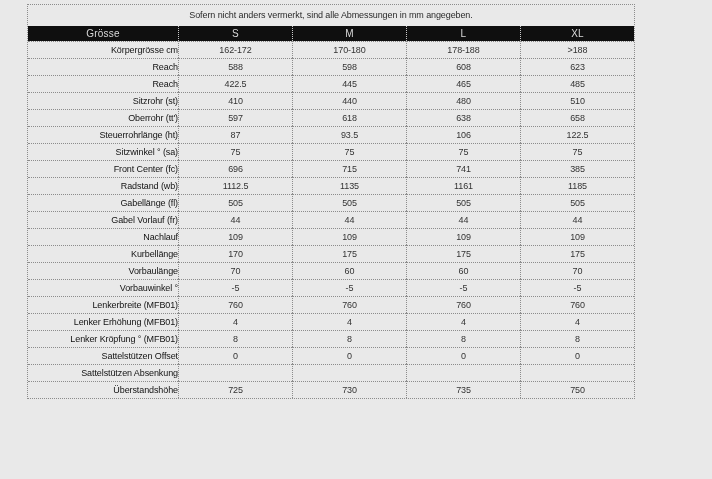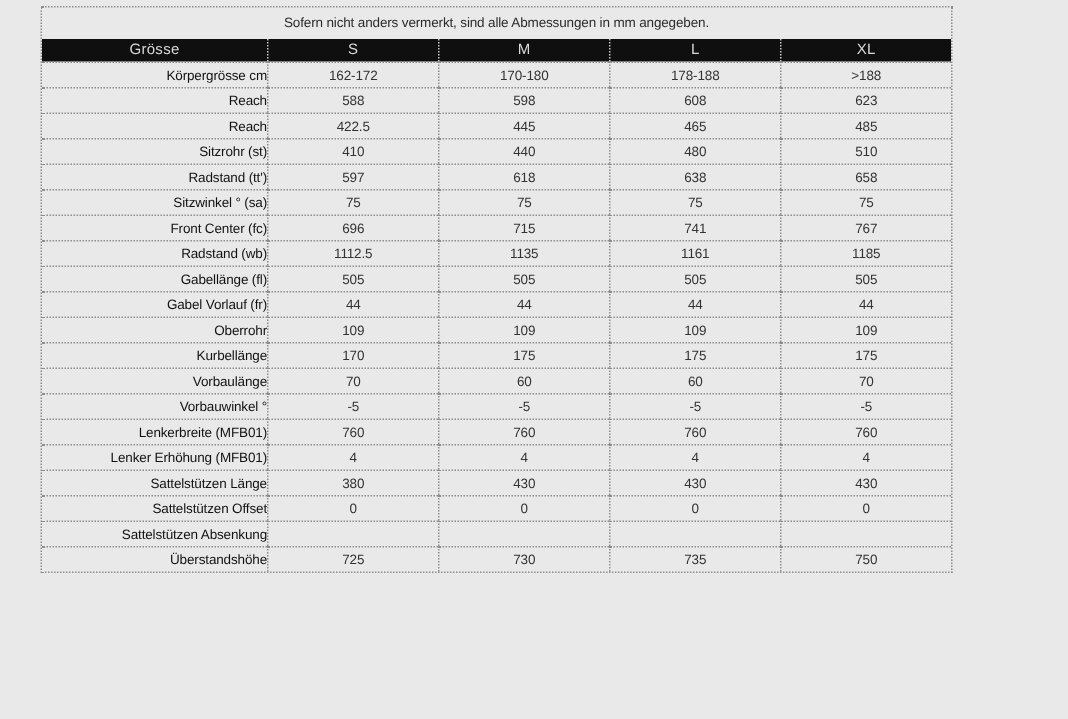--- a/index.html
+++ b/index.html
@@ -120,39 +120,46 @@
             <td>485</td>
           </tr>
           <tr>
             <th class="rowlabel">Sitzrohr (st)</th>
             <td>410</td>
             <td>440</td>
             <td>480</td>
             <td>510</td>
           </tr>
           <tr>
-            <th class="rowlabel">Radstand (tt')</th>
+            <th class="rowlabel">Oberrohr (tt')</th>
             <td>597</td>
             <td>618</td>
             <td>638</td>
             <td>658</td>
           </tr>
           <tr>
+            <th class="rowlabel">Steuerrohrlänge (ht)</th>
+            <td>87</td>
+            <td>93.5</td>
+            <td>106</td>
+            <td>122.5</td>
+          </tr>
+          <tr>
             <th class="rowlabel">Sitzwinkel ° (sa)</th>
             <td>75</td>
             <td>75</td>
             <td>75</td>
             <td>75</td>
           </tr>
           <tr>
             <th class="rowlabel">Front Center (fc)</th>
             <td>696</td>
             <td>715</td>
             <td>741</td>
-            <td>767</td>
+            <td>385</td>
           </tr>
           <tr>
             <th class="rowlabel">Radstand (wb)</th>
             <td>1112.5</td>
             <td>1135</td>
             <td>1161</td>
             <td>1185</td>
           </tr>
           <tr>
             <th class="rowlabel">Gabellänge (fl)</th>
@@ -162,21 +169,21 @@
             <td>505</td>
           </tr>
           <tr>
             <th class="rowlabel">Gabel Vorlauf (fr)</th>
             <td>44</td>
             <td>44</td>
             <td>44</td>
             <td>44</td>
           </tr>
           <tr>
-            <th class="rowlabel">Oberrohr</th>
+            <th class="rowlabel">Nachlauf</th>
             <td>109</td>
             <td>109</td>
             <td>109</td>
             <td>109</td>
           </tr>
           <tr>
             <th class="rowlabel">Kurbellänge</th>
             <td>170</td>
             <td>175</td>
             <td>175</td>
@@ -204,25 +211,25 @@
             <td>760</td>
           </tr>
           <tr>
             <th class="rowlabel">Lenker Erhöhung (MFB01)</th>
             <td>4</td>
             <td>4</td>
             <td>4</td>
             <td>4</td>
           </tr>
           <tr>
-            <th class="rowlabel">Sattelstützen Länge</th>
-            <td>380</td>
-            <td>430</td>
-            <td>430</td>
-            <td>430</td>
+            <th class="rowlabel">Lenker Kröpfung ° (MFB01)</th>
+            <td>8</td>
+            <td>8</td>
+            <td>8</td>
+            <td>8</td>
           </tr>
           <tr>
             <th class="rowlabel">Sattelstützen Offset</th>
             <td>0</td>
             <td>0</td>
             <td>0</td>
             <td>0</td>
           </tr>
           <tr>
             <th class="rowlabel">Sattelstützen Absenkung</th>

